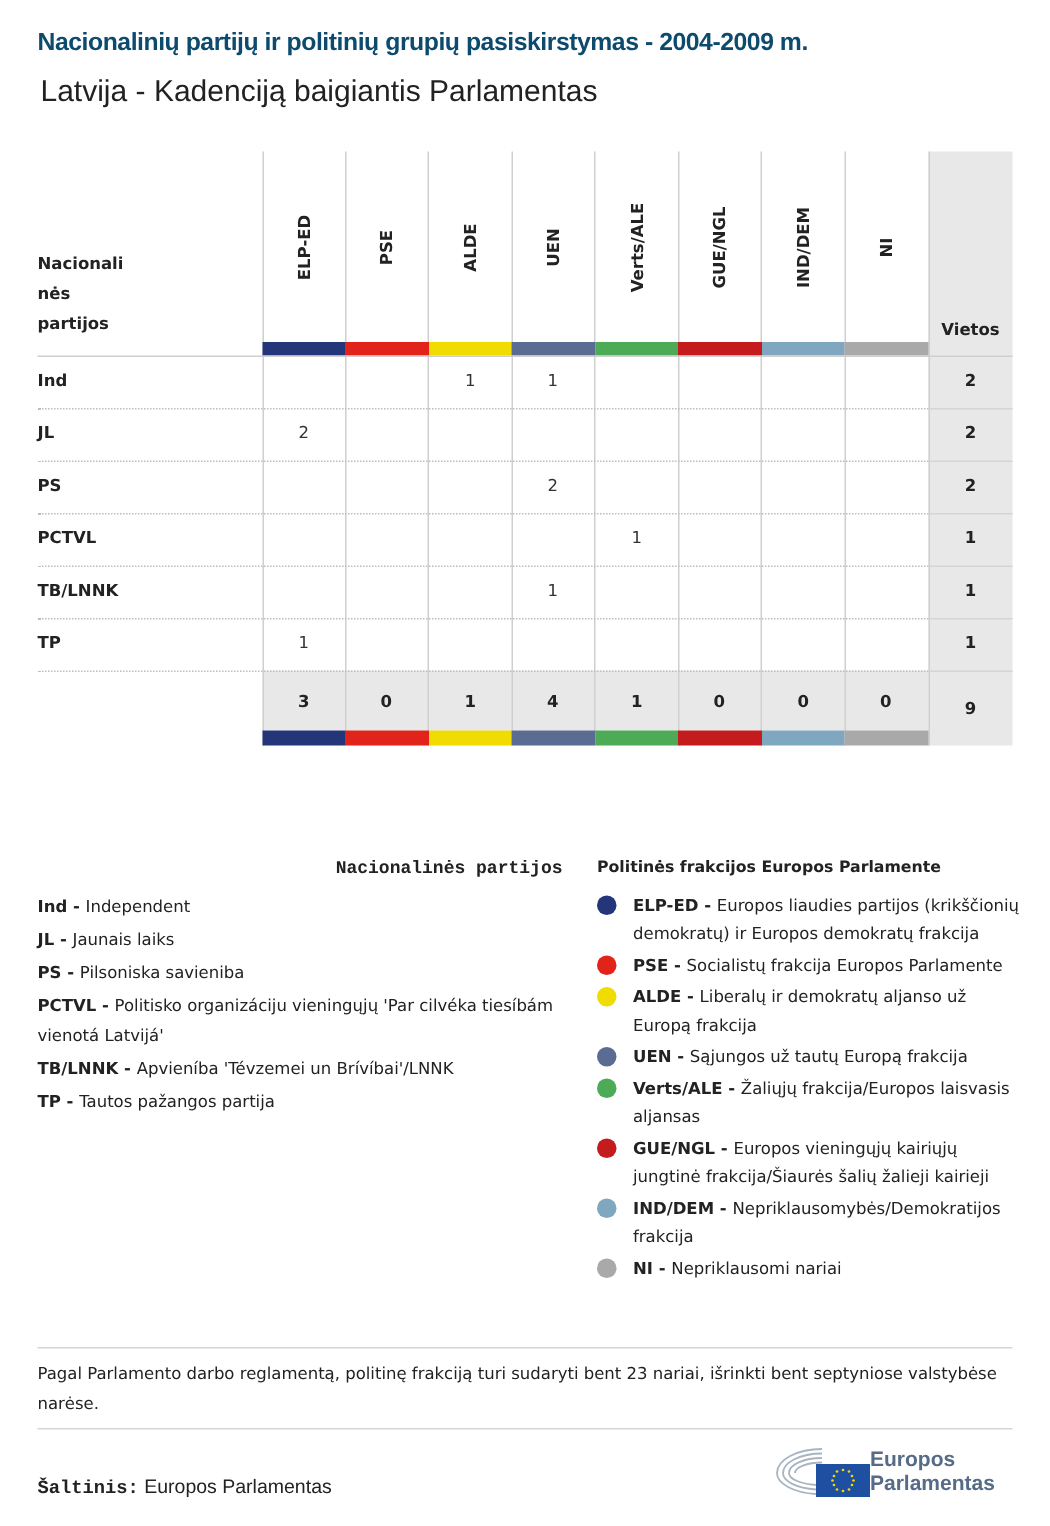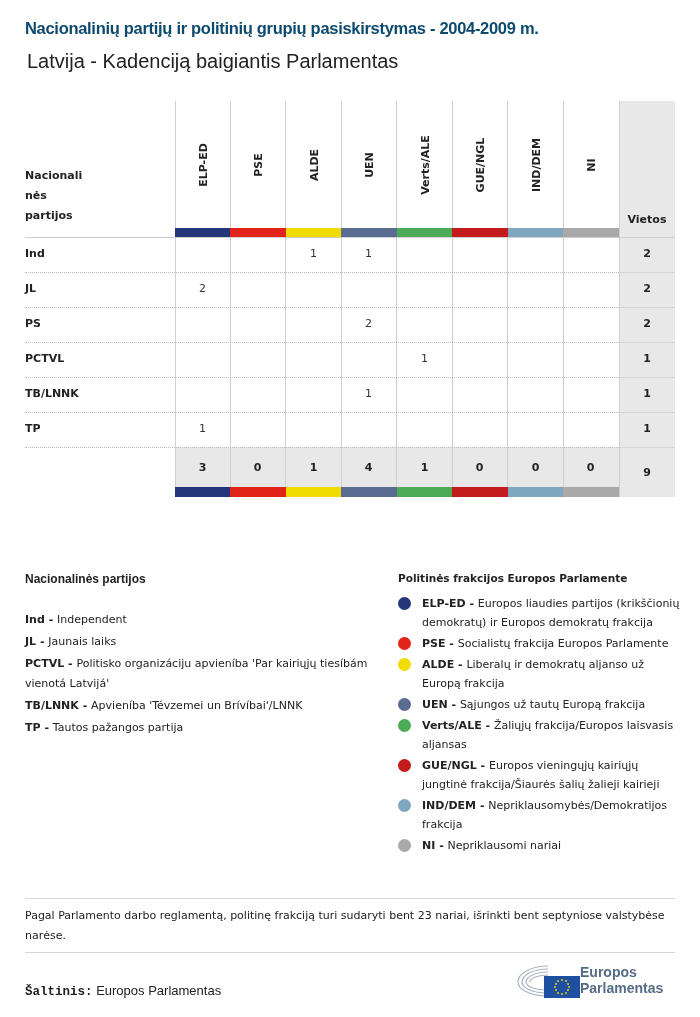--- a/index.html
+++ b/index.html
@@ -21,21 +21,21 @@
   .row-line.solid { border-top: 1px solid #cfcfcf; width: 650px; }
   .row-label { position: absolute; left: 0; font-size: 11px; font-weight: bold; color: #222; }
   .cell { position: absolute; width: 55px; text-align: center; font-size: 11px; color: #333; }
   .vcell { position: absolute; left: 594px; width: 56px; text-align: center; font-size: 11px; font-weight: bold; color: #222; }
   .vsep { position: absolute; left: 594px; width: 56px; height: 1px; background: #d4d4d4; }
   .tot-bg { position: absolute; left: 150px; top: 346px; width: 444px; height: 40px; background: #e8e8e8; }
   .tcell { position: absolute; width: 55px; text-align: center; font-size: 11px; font-weight: bold; color: #222; }
 
   
   .leg-left { position: absolute; left: 25px; top: 572px; width: 350px; }
-  .leg-left h3 { font-family: Liberation Sans, sans-serif; font-size: 12px; font-weight: bold; margin-bottom: 24px; color: #222; }
+  .leg-left h3 { font-family: Liberation Mono, monospace; font-size: 12px; font-weight: bold; margin-bottom: 9px; color: #222; text-align: right; }
   .leg-left .item { font-size: 11px; line-height: 20px; margin-bottom: 2px; color: #222; }
   .leg-right { position: absolute; left: 398px; top: 572px; width: 285px; }
   .leg-right h3 { font-size: 10.5px; font-weight: bold; margin-bottom: 10px; color: #222; }
   .leg-right .item { position: relative; padding-left: 24px; font-size: 11px; line-height: 19px; margin-bottom: 2px; color: #222; }
   .leg-right .dot { position: absolute; left: 0; top: 3px; width: 13px; height: 13px; border-radius: 50%; }
   b { font-weight: bold; }
 
   .hr { position: absolute; left: 25px; width: 650px; height: 1px; background: #d6d6d6; }
   .note { position: absolute; left: 25px; top: 906px; width: 640px; font-size: 11px; line-height: 20px; color: #222; }
   .source { position: absolute; left: 25px; top: 983px; font-size: 13px; color: #222; font-family: "Liberation Sans", sans-serif; }
@@ -216,21 +216,22 @@
   <div class="bar" style="left:372px;top:386px;width:55px;height:10px;background:#4daa57"></div>
   <div class="bar" style="left:427px;top:386px;width:56px;height:10px;background:#c41c1c"></div>
   <div class="bar" style="left:483px;top:386px;width:55px;height:10px;background:#7fa8c0"></div>
   <div class="bar" style="left:538px;top:386px;width:56px;height:10px;background:#a9a9a9"></div>
 </div>
 
 <div class="leg-left">
   <h3>Nacionalinės partijos</h3>
   <div class="item"><b>Ind</b><b> - </b><span>Independent</span></div>
   <div class="item"><b>JL</b><b> - </b><span>Jaunais laiks</span></div>
-  <div class="item"><b>PCTVL</b><b> - </b><span>Politisko organizáciju apvieníba 'Par kairiųjų tiesíbám vienotá Latvijá'</span></div>
+  <div class="item"><b>PS</b><b> - </b><span>Pilsoniska savieniba</span></div>
+  <div class="item"><b>PCTVL</b><b> - </b><span>Politisko organizáciju vieningųjų 'Par cilvéka tiesíbám vienotá Latvijá'</span></div>
   <div class="item"><b>TB/LNNK</b><b> - </b><span>Apvieníba 'Tévzemei un Brívíbai'/LNNK</span></div>
   <div class="item"><b>TP</b><b> - </b><span>Tautos pažangos partija</span></div>
 </div>
 
 <div class="leg-right">
   <h3>Politinės frakcijos Europos Parlamente</h3>
   <div class="item"><span class="dot" style="background:#243579"></span><b>ELP-ED</b><b> - </b><span>Europos liaudies partijos (krikščionių demokratų) ir Europos demokratų frakcija</span></div>
   <div class="item"><span class="dot" style="background:#e2231a"></span><b>PSE</b><b> - </b><span>Socialistų frakcija Europos Parlamente</span></div>
   <div class="item"><span class="dot" style="background:#f0dc00"></span><b>ALDE</b><b> - </b><span>Liberalų ir demokratų aljanso už Europą frakcija</span></div>
   <div class="item"><span class="dot" style="background:#5a6c91"></span><b>UEN</b><b> - </b><span>Sąjungos už tautų Europą frakcija</span></div>

